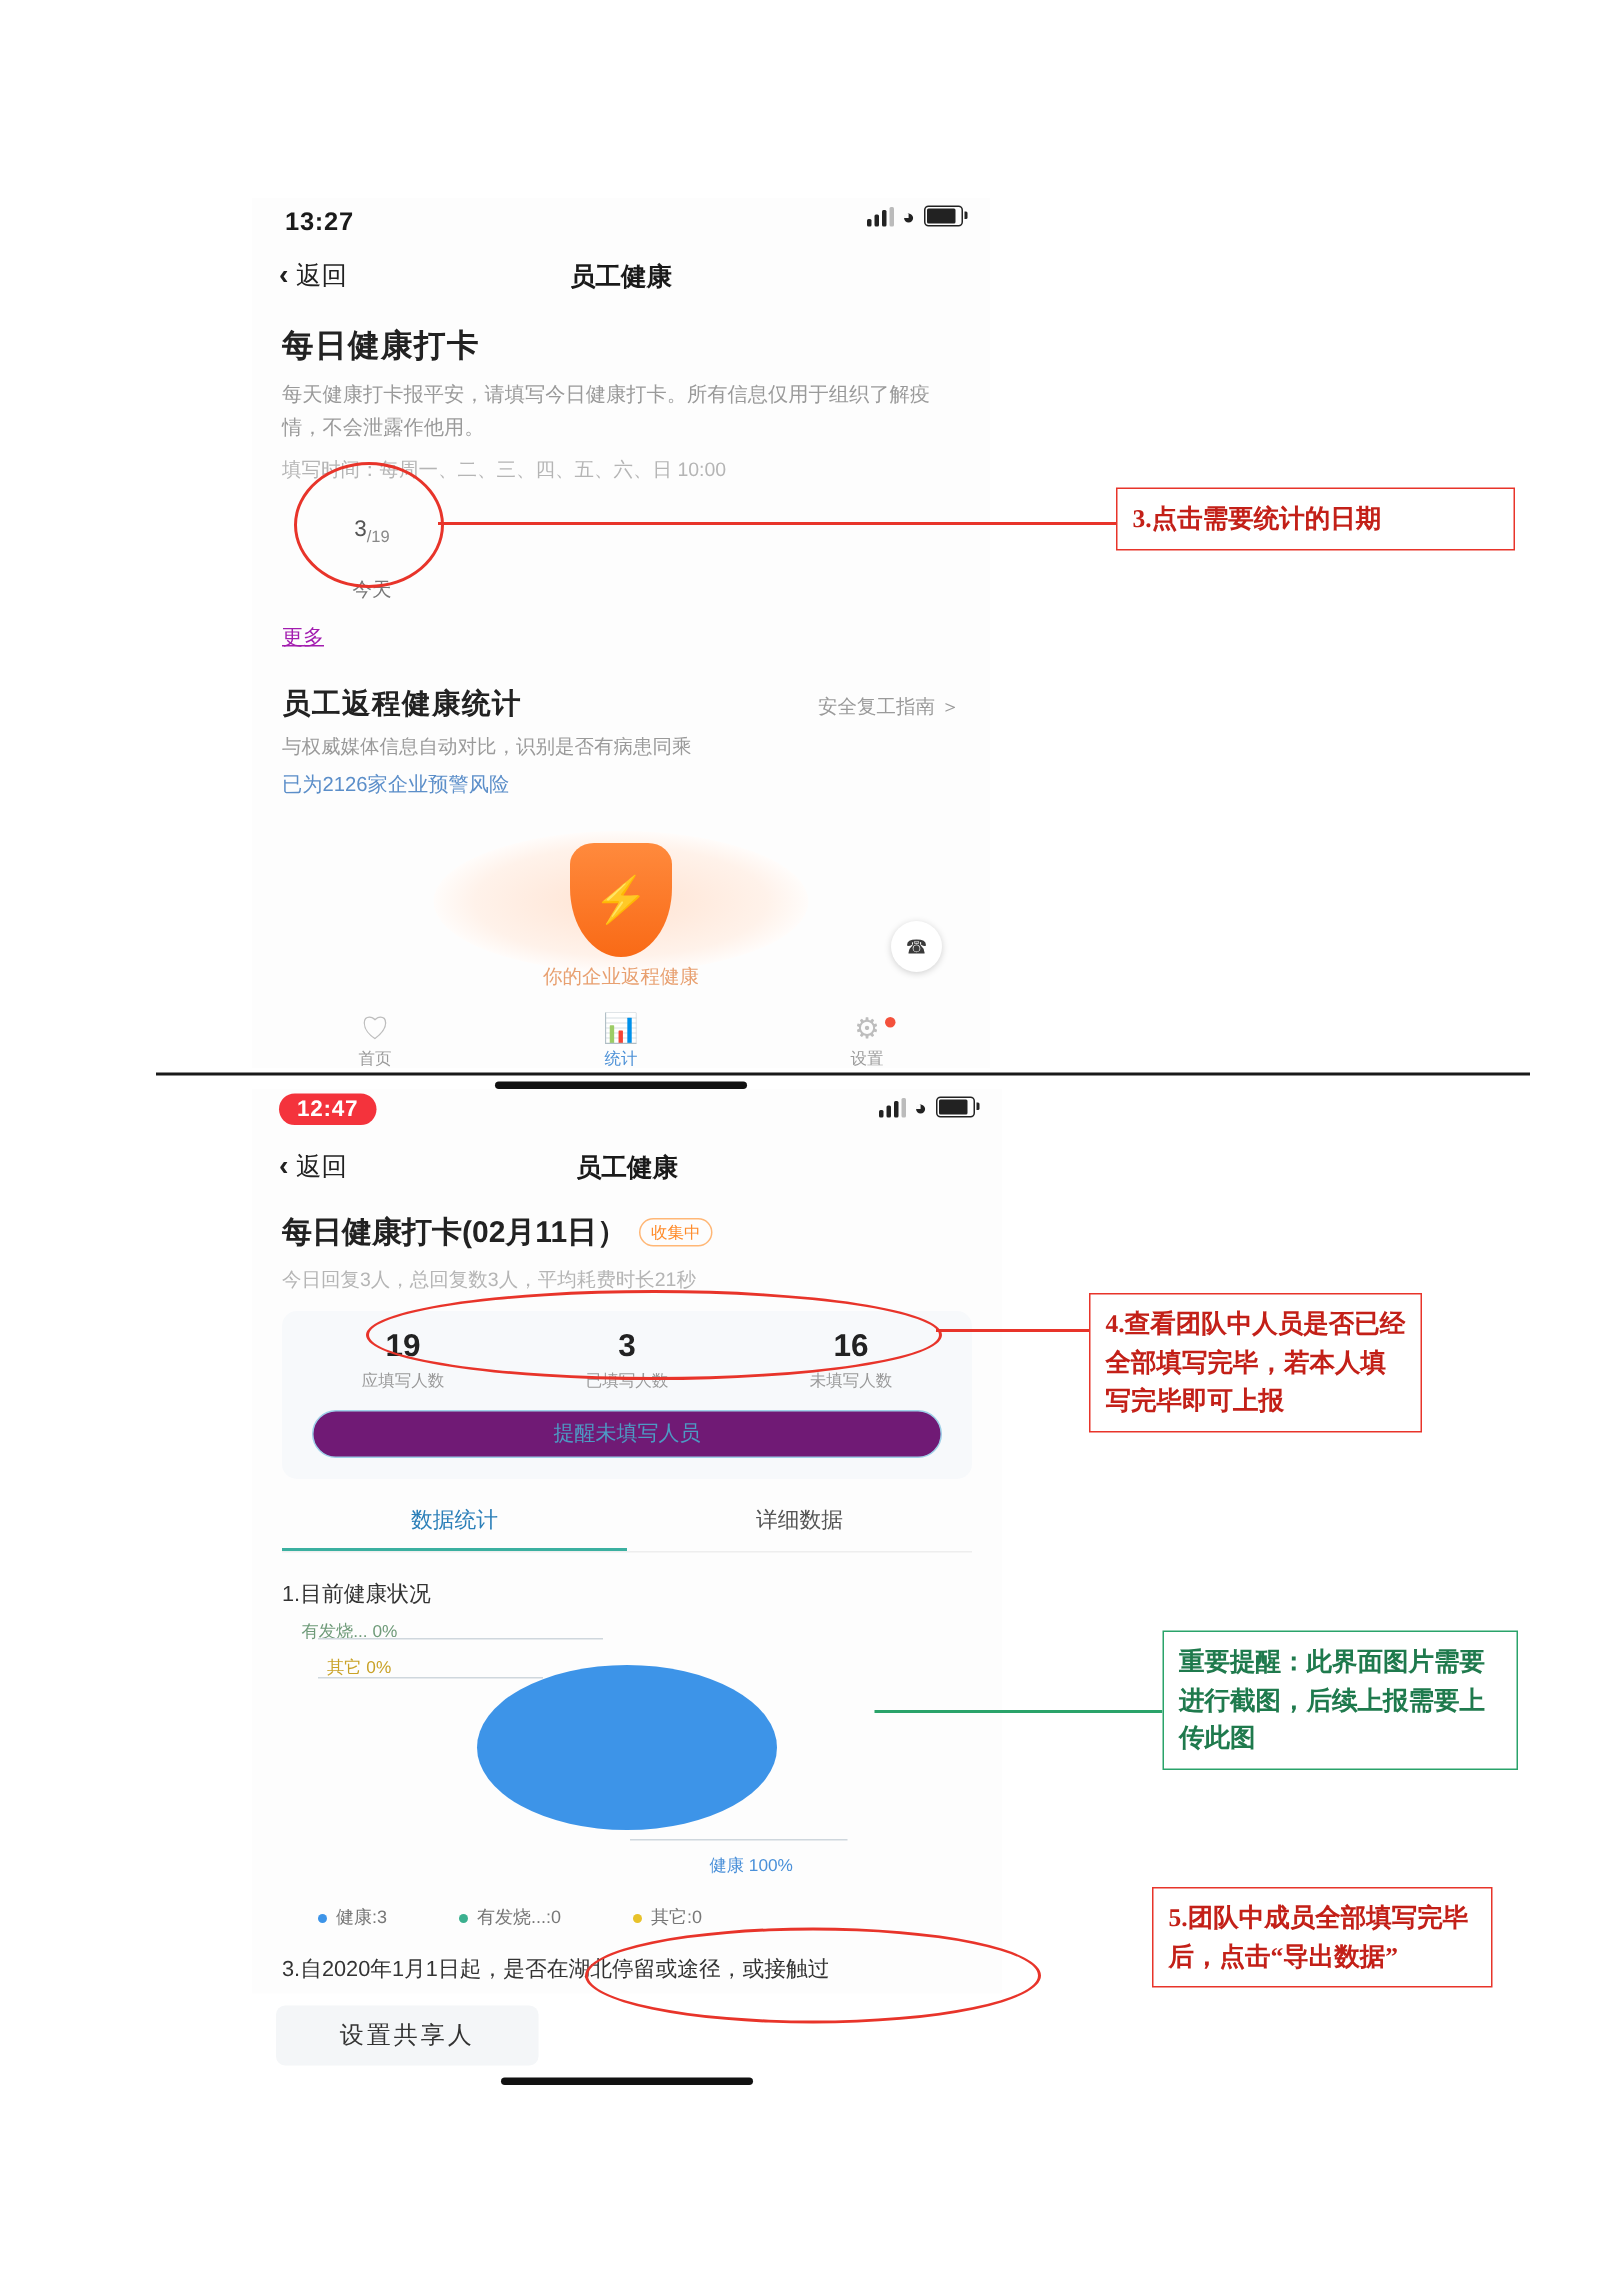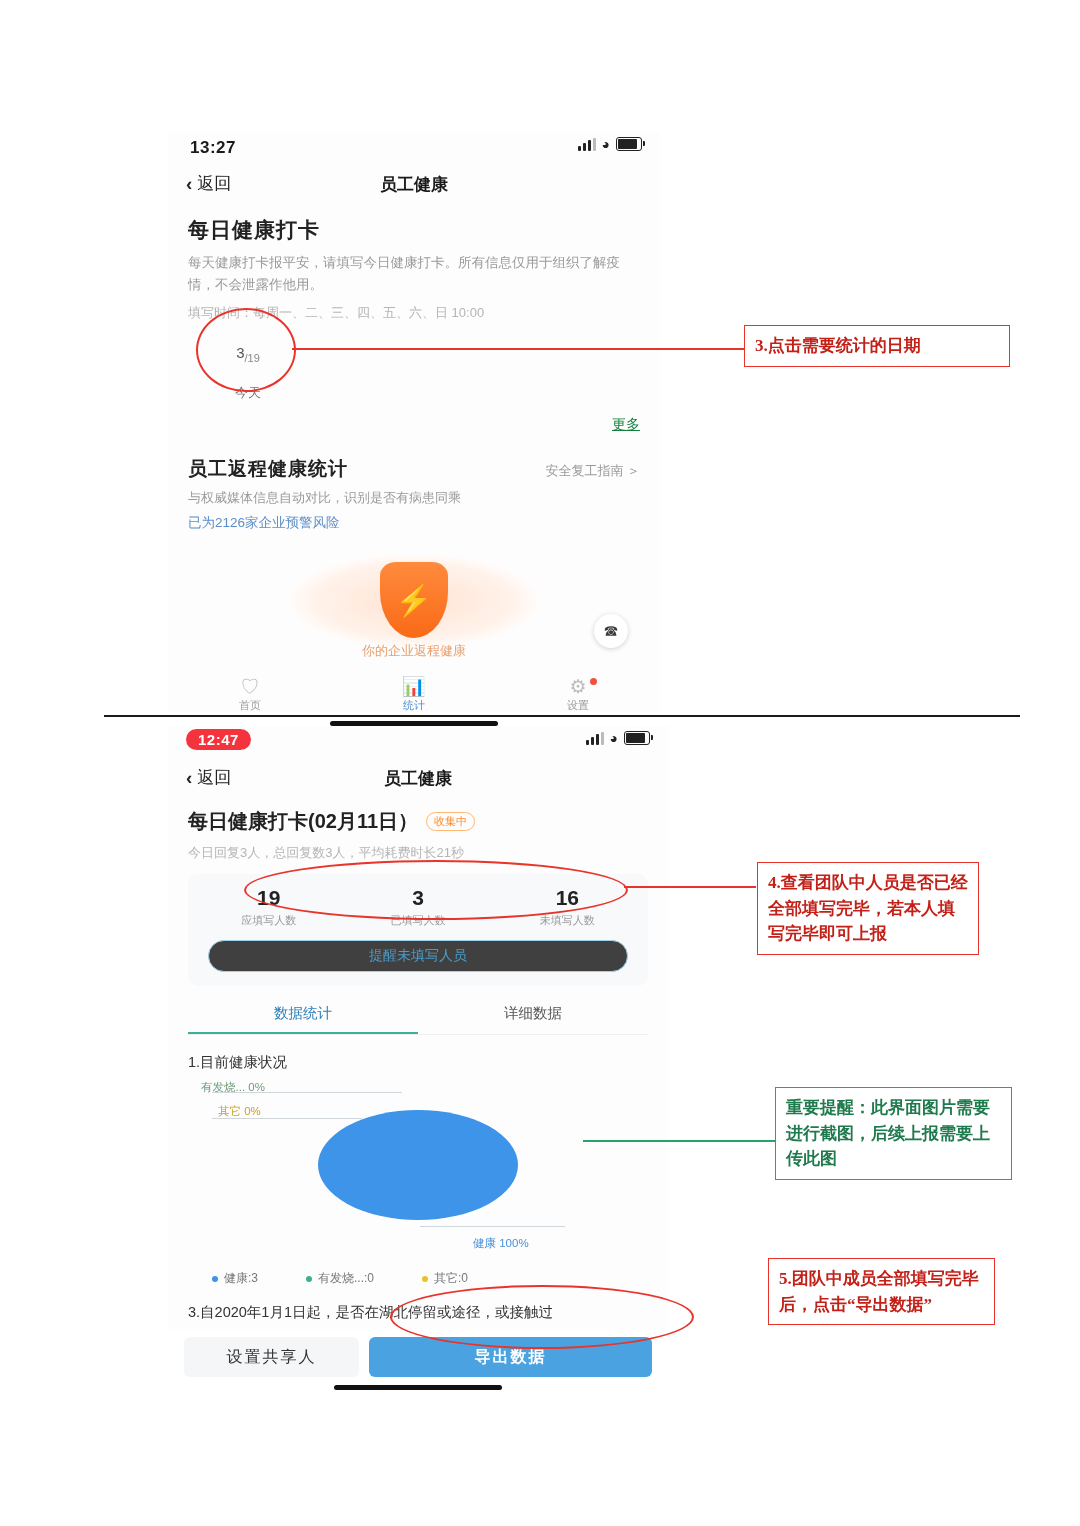--- a/index.html
+++ b/index.html
@@ -156,23 +156,23 @@
     text-align: center;
     font-size: 13px;
     color: #888;
   }
   .date-chip .dnum { font-size: 15px; color: #555; }
   .date-chip .dnum sub { font-size: 11px; color:#888; }
   .date-chip .dtoday { margin-top: 20px; font-size: 13px; color: #777; text-align: center; }
 
   .more-link {
     margin-top: 14px;
-    text-align: right;
+    text-align: left;
     font-size: 14px;
-    color: #15803d;
+    color: #a21caf;
     text-decoration: underline;
   }
 
   .card-block {
     margin-top: 22px;
     padding: 0 20px;
   }
   .row-between {
     display: flex;
     align-items: baseline;
@@ -309,21 +309,21 @@
   .remind-btn {
     margin: 12px 14px 0 14px;
     height: 30px;
     border: 1px solid #9fd0e8;
     border-radius: 16px;
     color: #4d9ac4;
     font-size: 14px;
     display: flex;
     align-items: center;
     justify-content: center;
-    background: #404040;
+    background: #701a75;
   }
   .tabs2 {
     margin-top: 18px;
     display: flex;
     border-bottom: 1px solid #eee;
   }
   .tab2 {
     flex: 1;
     text-align: center;
     font-size: 14.5px;
@@ -609,30 +609,29 @@
       <div><span class="dot" style="background:#3d94e8"></span><span>健康:3</span></div>
       <div><span class="dot" style="background:#3bb08f"></span><span>有发烧...:0</span></div>
       <div><span class="dot" style="background:#e8c22a"></span><span>其它:0</span></div>
     </div>
 
     <div class="q3">3.自2020年1月1日起，是否在湖北停留或途径，或接触过</div>
   </div>
 
   <div class="bottom-bar">
     <div class="btn-share">设置共享人</div>
-    <div class="btn-export">导出数据</div>
   </div>
   <div class="homebar"></div>
 </div>
 
 <div class="ellipse" style="left:196px; top:308px; width:96px; height:80px;"></div>
 <div class="leader-line" style="left:292px; top:348px; width:452px;"></div>
 <div class="callout nowrap" style="left:744px; top:325px; width:244px;">3.点击需要统计的日期</div>
 
 <div class="ellipse" style="left:244px; top:860px; width:380px; height:56px;"></div>
 <div class="leader-line" style="left:624px; top:886px; width:132px;"></div>
-<div class="callout" style="left:757px; top:862px; width:200px;">4.查看团队中人员是否已经全部填写完毕，若本人填写完毕即可上报</div>
+<div class="callout" style="left:726px; top:862px; width:200px;">4.查看团队中人员是否已经全部填写完毕，若本人填写完毕即可上报</div>
 
 <div class="leader-line green" style="left:583px; top:1140px; width:192px;"></div>
 <div class="callout green" style="left:775px; top:1087px; width:215px;">重要提醒：此界面图片需要进行截图，后续上报需要上传此图</div>
 
 <div class="ellipse" style="left:390px; top:1285px; width:300px; height:60px;"></div>
 <div class="callout" style="left:768px; top:1258px; width:205px;">5.团队中成员全部填写完毕后，点击“导出数据”</div>
 
 </body></html>

